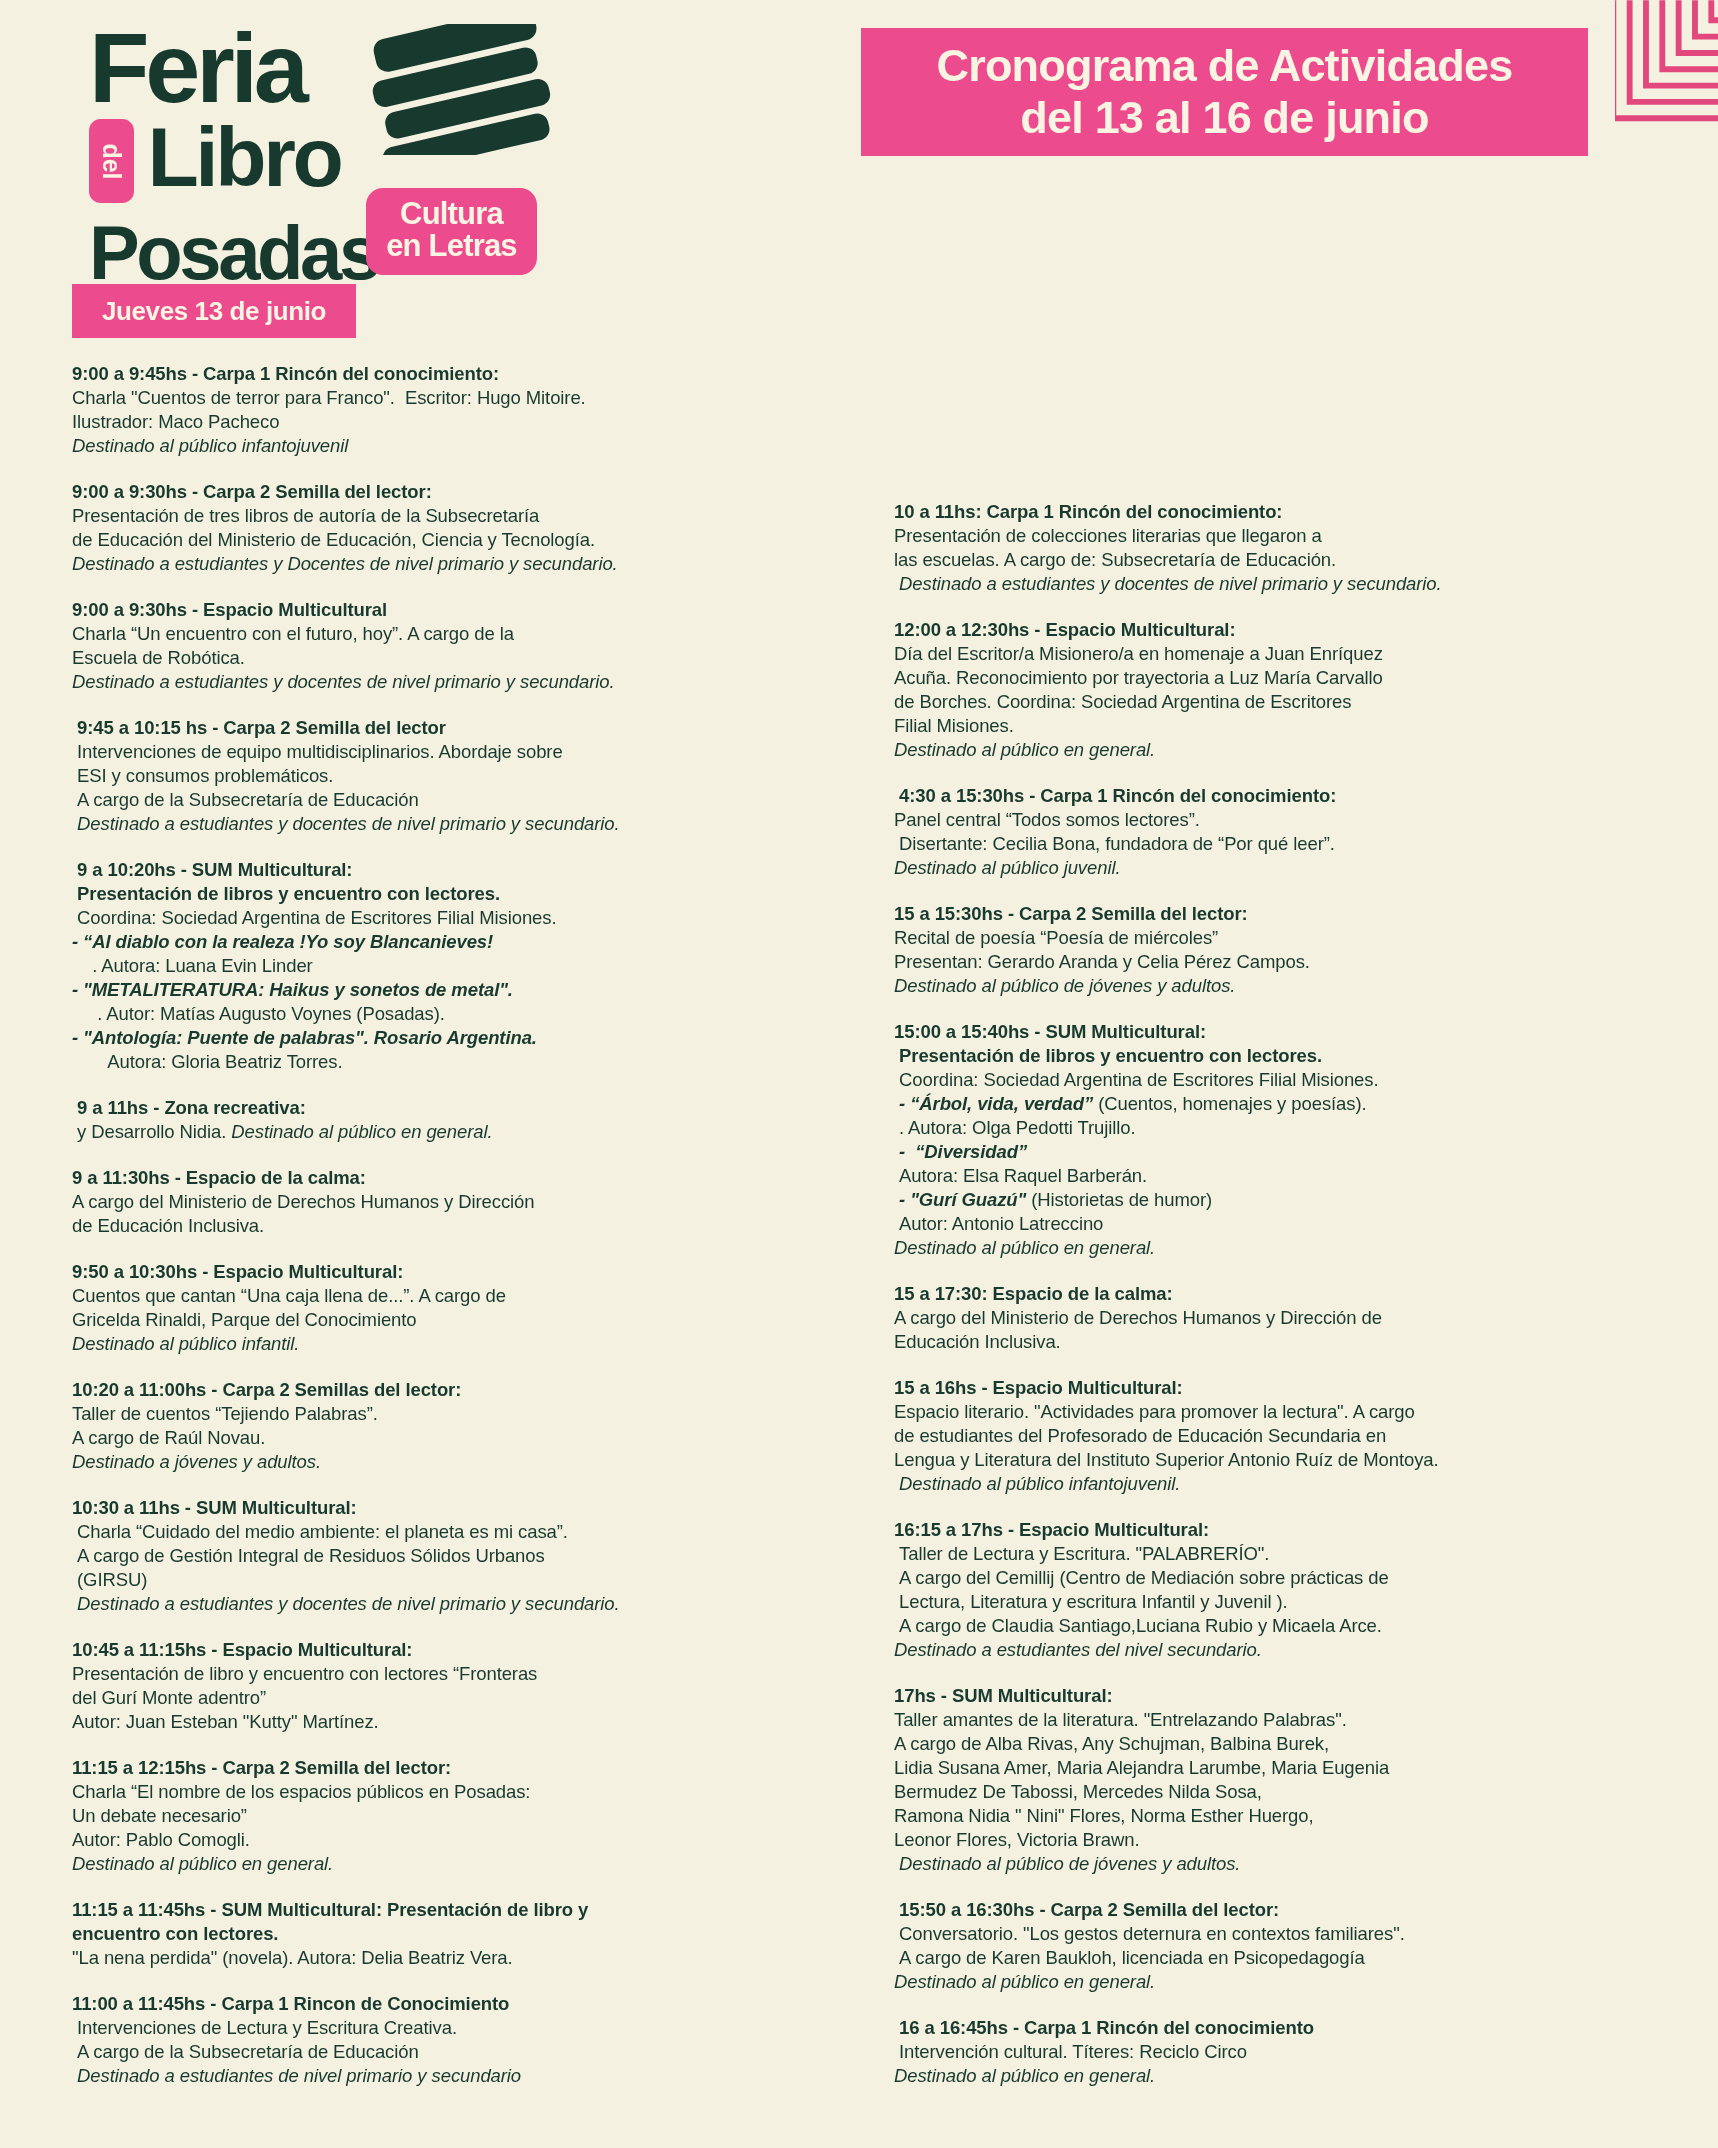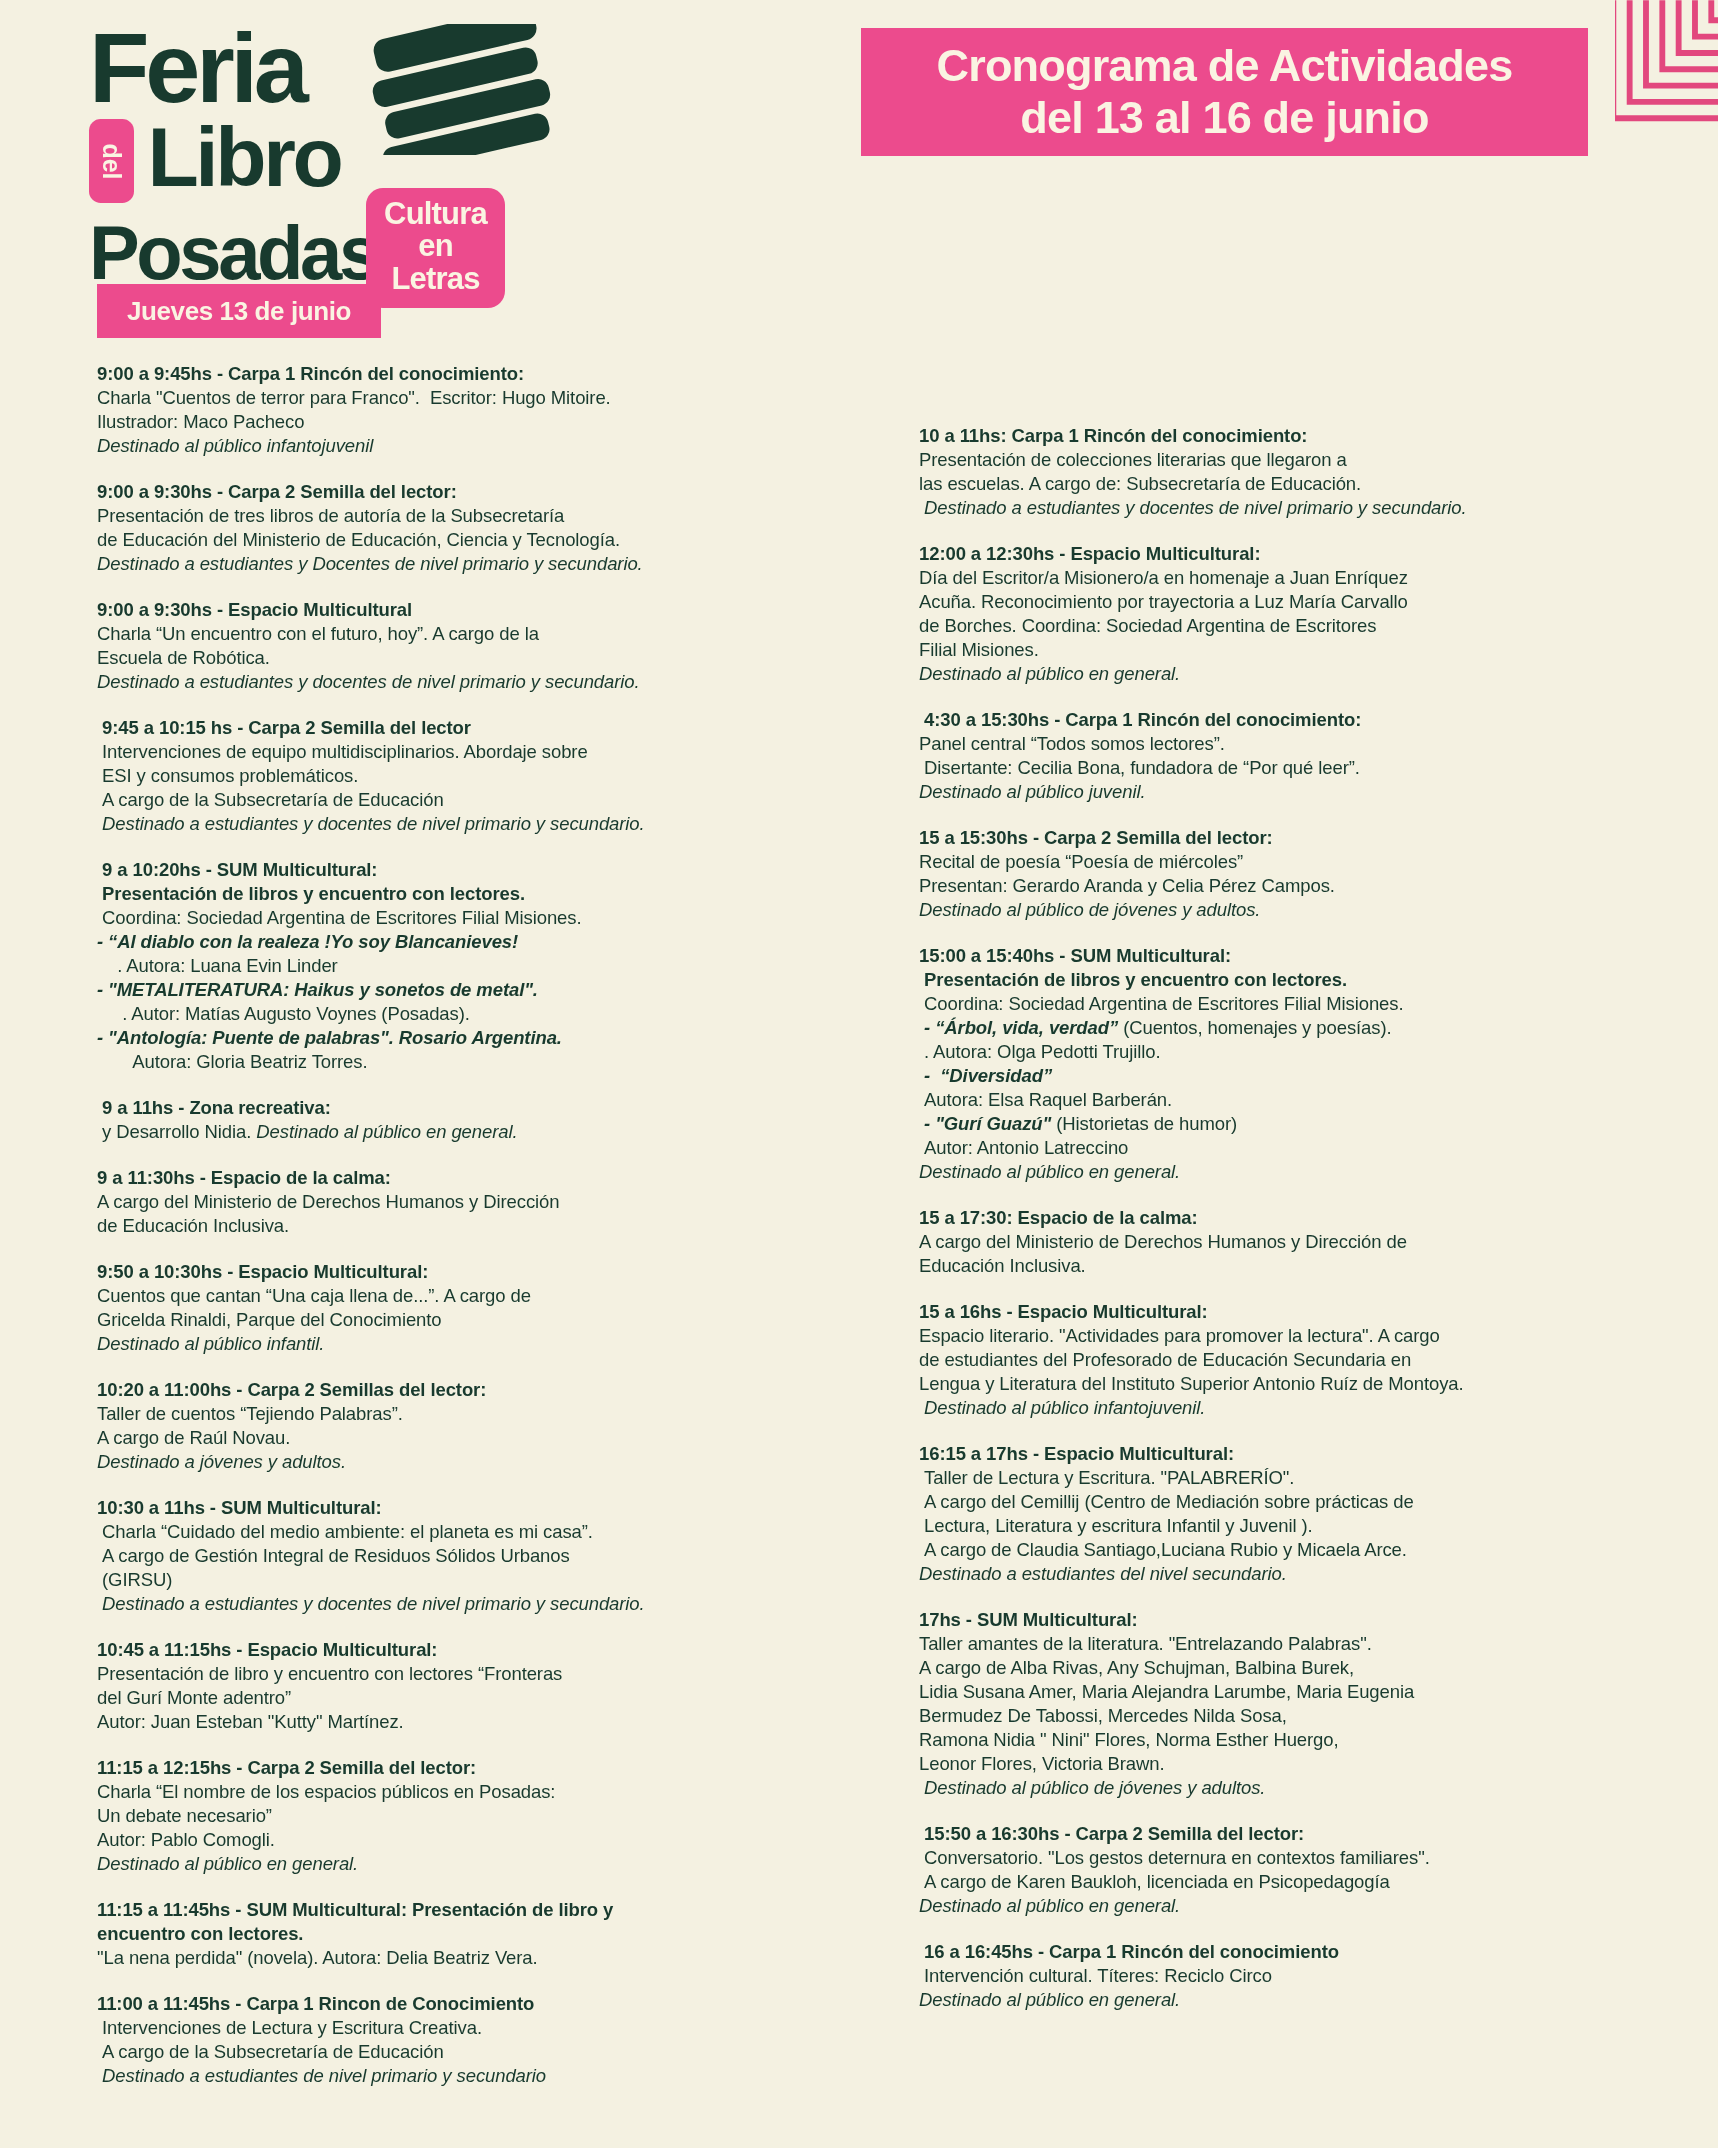--- a/index.html
+++ b/index.html
@@ -22,38 +22,38 @@
     width:45px; background:var(--pink); border-radius:11.7px;
     display:flex; align-items:center; justify-content:center; flex:none;
   }
   .del-badge span{
     transform:rotate(90deg); color:var(--cream); font-weight:700; font-size:25px; letter-spacing:0;
   }
   .logo-libro{font-size:84px; font-weight:700; letter-spacing:-3.4px; line-height:.92; color:var(--ink);}
   .logo-posadas{font-size:76px; font-weight:700; letter-spacing:-3.4px; line-height:1; margin-top:11.7px; color:var(--ink);}
   .books-icon{position:absolute; left:277px; top:0; width:191px; height:131px;}
   .cultura-badge{
-    position:absolute; left:277px; top:164px; width:139px;
+    position:absolute; left:277px; top:164px; width:171px;
     background:var(--pink); border-radius:17px; padding:10px 6.7px 11.7px 6.7px;
     color:var(--cream); font-weight:700; font-size:31px; line-height:1.06; text-align:center;
     letter-spacing:-0.8px;
   }
   
   .banner{
     position:absolute; left:861px; top:28px; width:727px; height:128px;
     background:var(--pink); color:var(--cream);
     display:flex; flex-direction:column; align-items:center; justify-content:center;
     font-weight:700; font-size:45px; line-height:52px; letter-spacing:-0.8px; text-align:center;
   }
   
   .corner-decor{position:absolute; right:0; top:0; width:103px; height:126px;}
   
   .content{
-    position:absolute; left:97px; top:284px; width:1591px;
-    display:flex; align-items:center;
+    position:absolute; left:72px; top:284px; width:1591px;
+    display:flex; align-items:flex-end;
   }
   .col{display:block;}
   .col-left{width:797px; margin-right:25px; flex:none;}
   .col-right{flex:1; padding-top:64px;}
   .day-badge{
     width:284px; height:54px; background:var(--pink); color:var(--cream);
     display:flex; align-items:center; justify-content:center;
     font-weight:700; font-size:26px; letter-spacing:-0.4px;
     margin-bottom:23.5px;
   }

